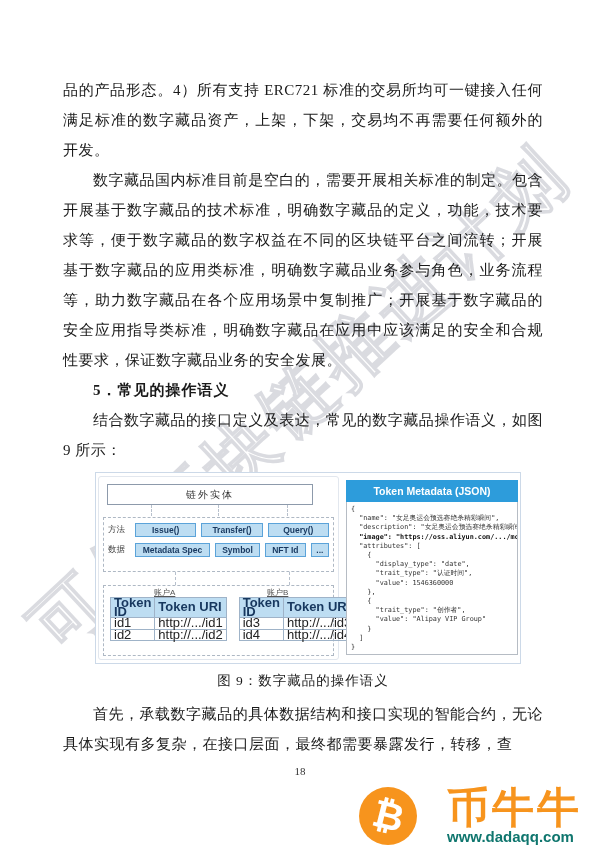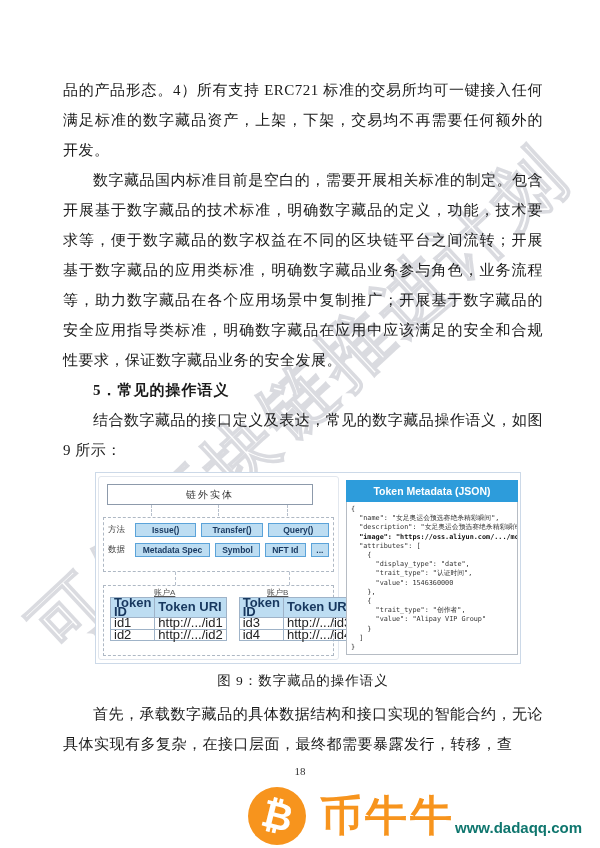--- a/index.html
+++ b/index.html
@@ -213,21 +213,21 @@
     margin-right: 14px;
     flex: none;
   }
   .logo-coin span {
     color: #ffffff;
     font-size: 38px;
     font-weight: bold;
     transform: rotate(14deg);
     line-height: 1;
   }
-  .logo-text { display: flex; flex-direction: row; align-items: flex-end; }
+  .logo-text { display: flex; flex-direction: column; align-items: flex-start; margin-left: 16px; }
   .logo-name {
     font-size: 42px;
     font-weight: bold;
     color: #F7941D;
     line-height: 40px;
     letter-spacing: 3px;
   }
   .logo-url {
     font-size: 15px;
     font-weight: bold;

